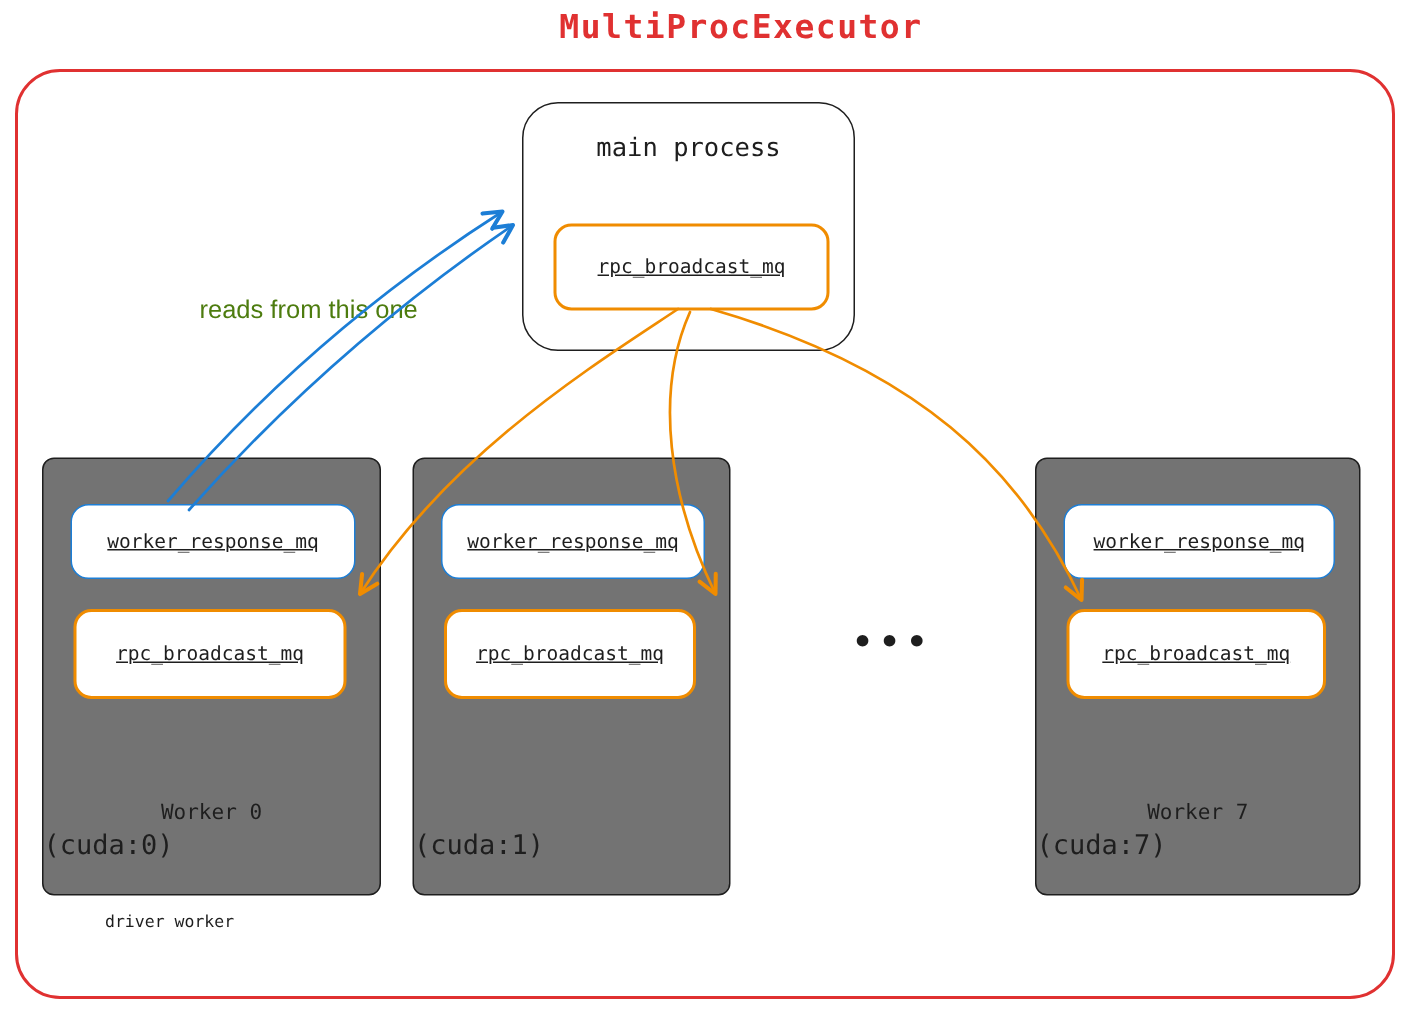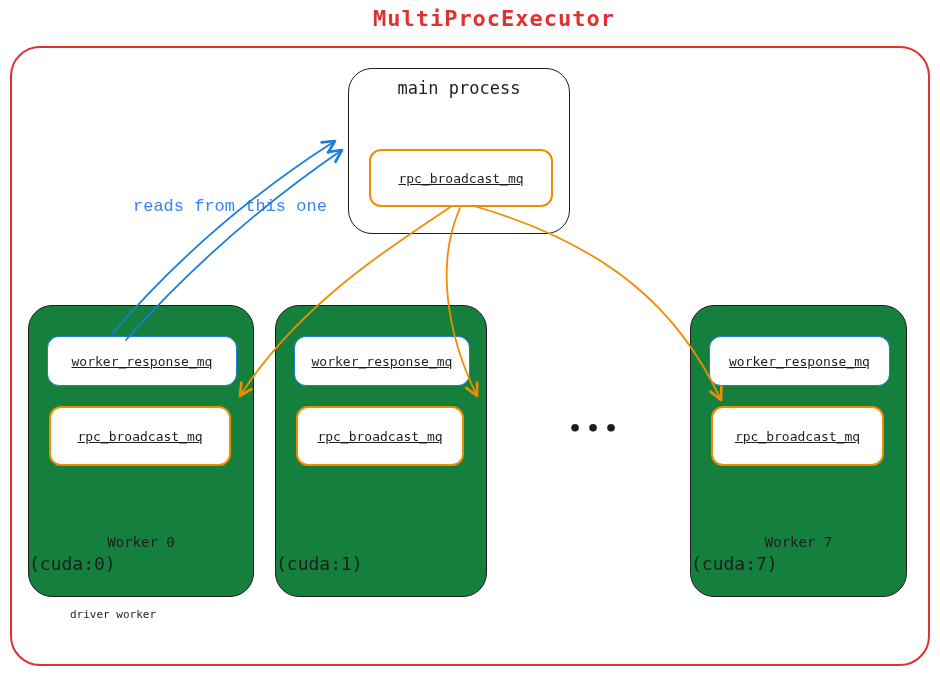--- a/index.html
+++ b/index.html
@@ -14,52 +14,52 @@
   }
   .outer-frame {
     position:absolute; left:10px; top:46px; width:916px; height:616px;
     border:2.2px solid #e03131; border-radius:30px;
   }
   .main-process {
     position:absolute; left:348px; top:68px; width:220px; height:164px;
     border:1.8px solid #1e1e1e; border-radius:24px; background:#ffffff;
   }
   .main-process .box-label {
-    text-align:center; margin-top:9px; font-size:17px;
+    text-align:center; margin-top:20px; font-size:17px;
     font-family:"DejaVu Sans Mono", monospace;
   }
   .queue {
     position:absolute; border-radius:12px; background:#ffffff;
     display:flex; align-items:center; justify-content:center;
     font-family:"DejaVu Sans Mono", monospace; font-size:13px; white-space:nowrap;text-decoration:underline;
   }
   .queue.orange { border:2px solid #f08c00; }
   .queue.blue   { border:1.8px solid #1c7ed6; }
   .main-process .queue { left:20px; top:80px; width:180px; height:54px; }
 
   .worker {
     position:absolute; top:305px; height:290px;
-    border:1.8px solid #1e1e1e; border-radius:24px; background:#15803d;
+    border:1.8px solid #1e1e1e; border-radius:8px; background:#737373;
   }
   .worker-0 { left:28px;  width:224px; }
   .worker-1 { left:275px; width:210px; }
   .worker-7 { left:690px; width:215px; }
   .worker .resp { left:18px; top:30px;  right:16px; height:48px; }
   .worker .rpc  { left:20px; top:100px; right:22px; height:56px; }
   .worker .wname {
     position:absolute; bottom:46px; width:100%; text-align:center;
     font-size:14px; font-family:"DejaVu Sans Mono", monospace;
   }
   .worker .wdev {
     position:absolute; bottom:22px; width:100%; text-align:left;
     font-size:18px; font-family:"DejaVu Sans Mono", monospace;
   }
   .annotation {
-    position:absolute; left:133px; top:197px; color:#3b82f6; font-size:17px;
-    font-family:Liberation Mono, monospace;
+    position:absolute; left:133px; top:197px; color:#4d7c0f; font-size:17px;
+    font-family:Liberation Sans, sans-serif;
   }
   .ellipsis {
     position:absolute; left:568px; top:416px; font-size:22px; font-weight:bold;
     letter-spacing:4px; color:#1e1e1e;
   }
   .footnote {
     position:absolute; left:70px; top:606px; font-size:11px; line-height:1.55;
     font-family:"DejaVu Sans Mono", monospace;
   }
   .arrows {

